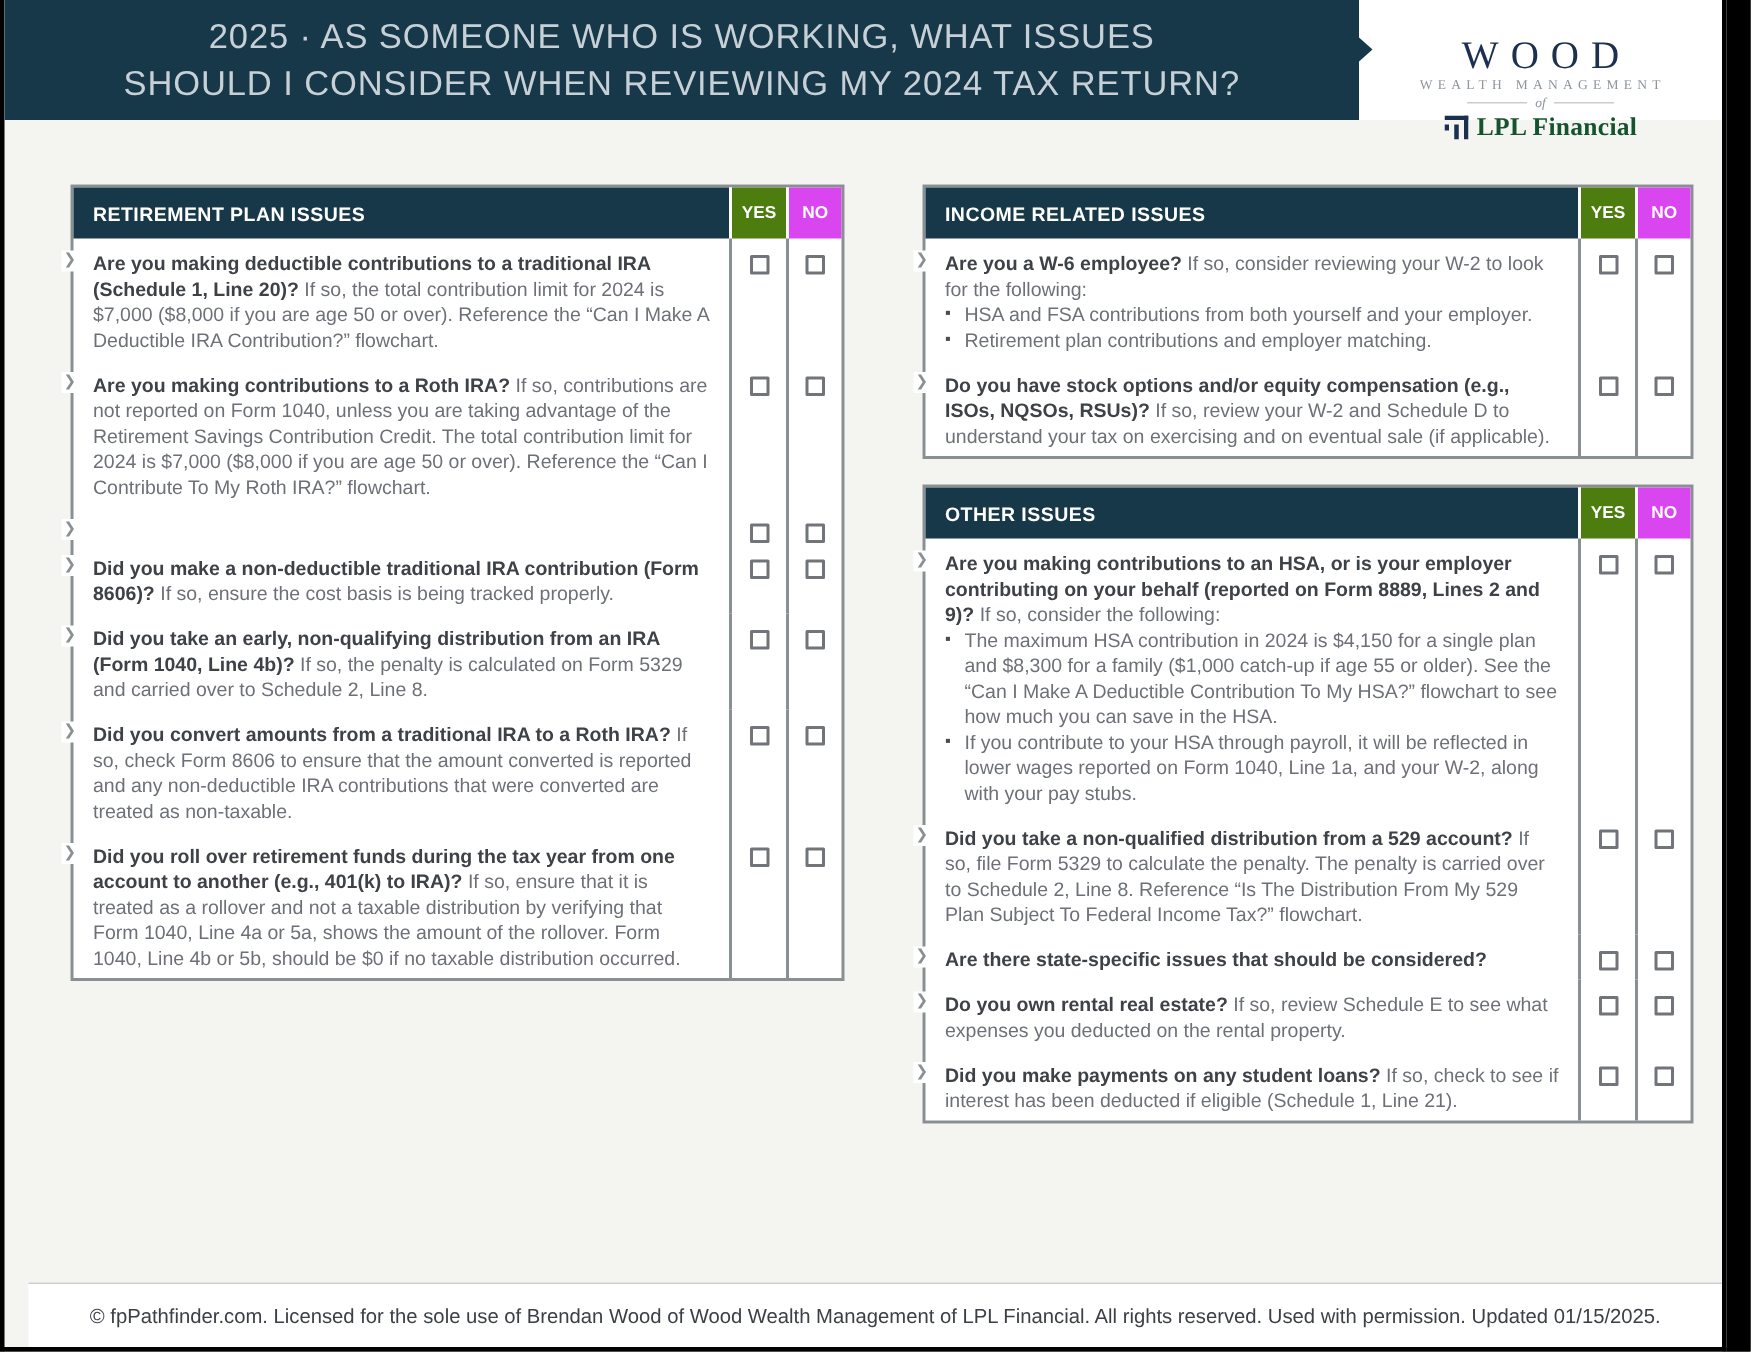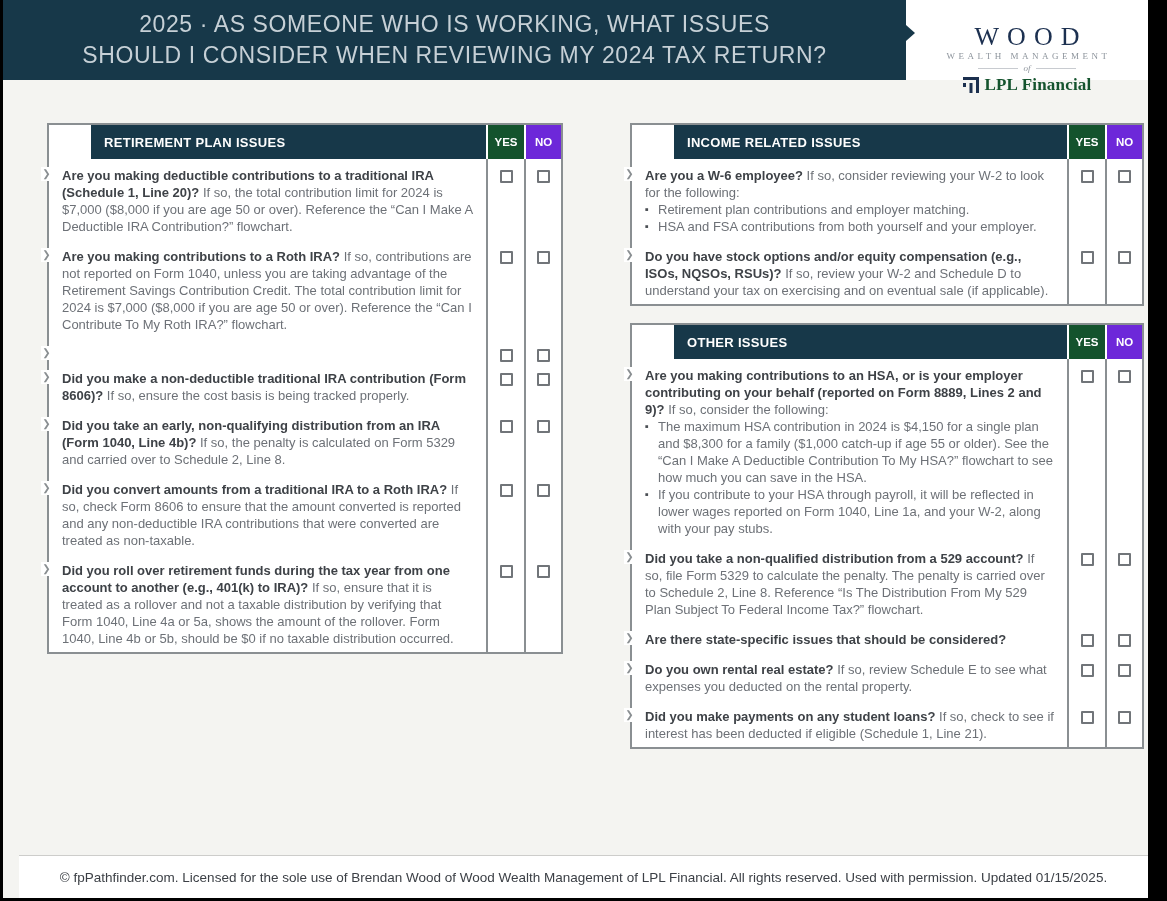--- a/index.html
+++ b/index.html
@@ -20,28 +20,28 @@
   .wood { font-family:"Liberation Serif", serif; font-size:26px; line-height:26px; color:#1c3050; letter-spacing:8px; margin-left:8px; }
   .wm { font-family:"Liberation Serif", serif; font-size:9px; color:#8d949c; letter-spacing:3.5px; margin-top:1px; margin-left:3px; }
   .of-row { display:flex; align-items:center; gap:5px; margin-top:2px; }
   .of-row .line { width:40px; height:1px; background:#c8cbd0; }
   .of-row .of { font-family:"Liberation Serif", serif; font-style:italic; font-size:9px; color:#8d949c; }
   .lpl-row { display:flex; align-items:center; gap:6px; margin-top:2px; }
   .lpl-row span { font-family:"Liberation Serif", serif; font-size:17px; color:#14532d; font-weight:700; letter-spacing:0.2px; }
   
   .col { position:absolute; top:123px; }
   #col-left  { left:44px;  width:516px; }
-  #col-right { left:627px; width:514px; }
+  #col-right { left:612px; width:514px; }
   .box { background:#fff; border:2px solid #8a8f92; }
   .box + .box { margin-top:17px; }
-  .box-head { display:flex; height:34px;padding-left:42px; }
+  .box-head { display:flex; height:34px; }
   .box-title { flex:1; background:#173849; color:#fefefe; display:flex; align-items:center; padding-left:13px; font-weight:700; font-size:13px; letter-spacing:0.3px; }
   .hgap { width:2px; background:#fff; }
-  .yes-head { width:36px; background:#14532d; color:#fff; font-weight:700; font-size:11.5px; display:flex; align-items:center; justify-content:center; }
-  .no-head  { width:35px; background:#6d28d9; color:#fff; font-weight:700; font-size:11.5px; display:flex; align-items:center; justify-content:center; }
+  .yes-head { width:36px; background:#4d7c0f; color:#fff; font-weight:700; font-size:11.5px; display:flex; align-items:center; justify-content:center; }
+  .no-head  { width:35px; background:#d946ef; color:#fff; font-weight:700; font-size:11.5px; display:flex; align-items:center; justify-content:center; }
   .row { display:flex; }
   .q-cell { flex:1; position:relative; padding:8px 12px 5px 13px; }
   .check-cell { width:38px; border-left:2px solid #8a8f92; display:flex; justify-content:center; align-items:flex-start; padding-top:11px; }
   .check-cell.no { width:37px; }
   .checkbox { width:13px; height:13px; border:2px solid #717579; background:#fff; border-radius:1px; display:block; }
   .marker { position:absolute; left:-8px; top:8px; width:11px; height:14px; background:#fff;
     color:#8a8f92; font-size:10px; line-height:14px; text-align:center; font-family:"DejaVu Sans", sans-serif; }
   .q-text { font-size:13px; line-height:17px; }
   .q-text b { color:#3e4247; font-weight:700; }
   .q-text .rest { color:#6d7177; }
@@ -201,22 +201,22 @@
       <div class="yes-head">YES</div>
       <div class="hgap"></div>
       <div class="no-head">NO</div>
     </div>
     <div class="box-body">
   <div class="row">
     <div class="q-cell">
       <span class="marker">❯</span>
       <p class="q-text"><b>Are you a W-6 employee?</b> <span class="rest">If so, consider reviewing your W-2 to look for the following:</span></p>
       <ul class="bullets">
+                <li>HSA and FSA contributions from both yourself and your employer.</li>
                 <li>Retirement plan contributions and employer matching.</li>
-                <li>HSA and FSA contributions from both yourself and your employer.</li>
               </ul>
     </div>
     <div class="check-cell yes">
       <span class="checkbox"></span>
     </div>
     <div class="check-cell no">
       <span class="checkbox"></span>
     </div>
   </div>
 

